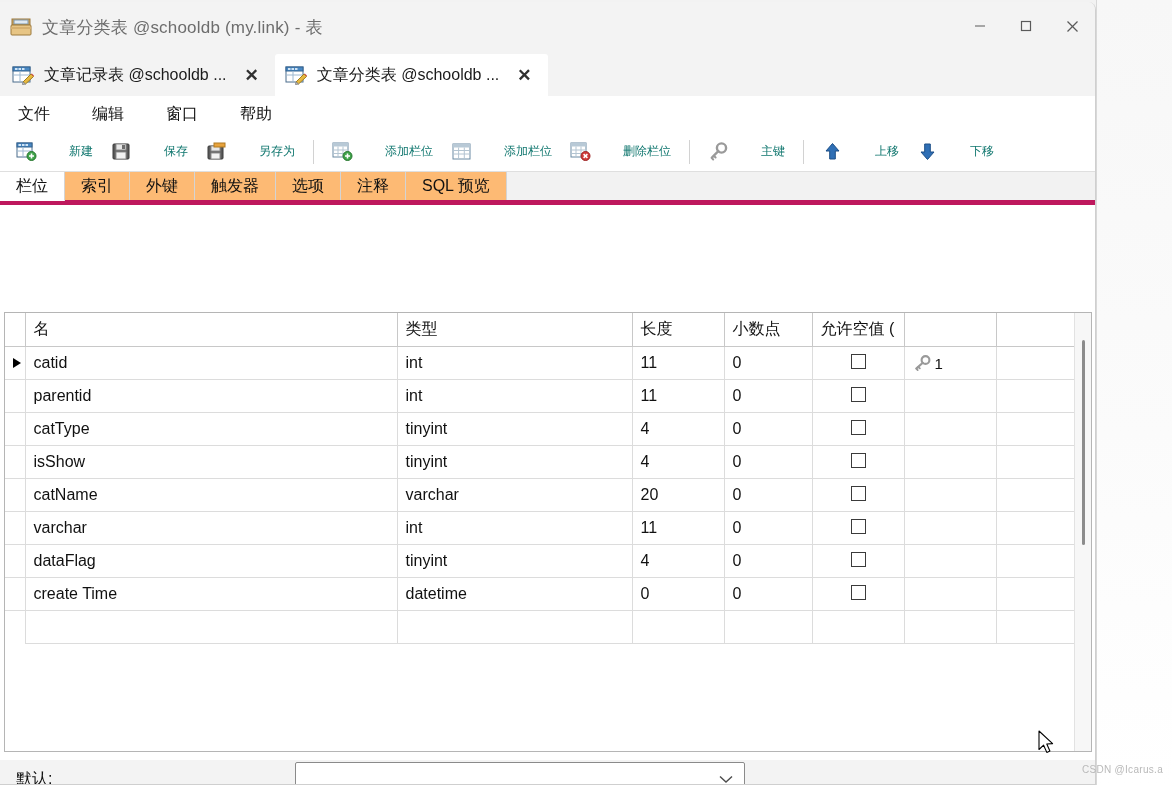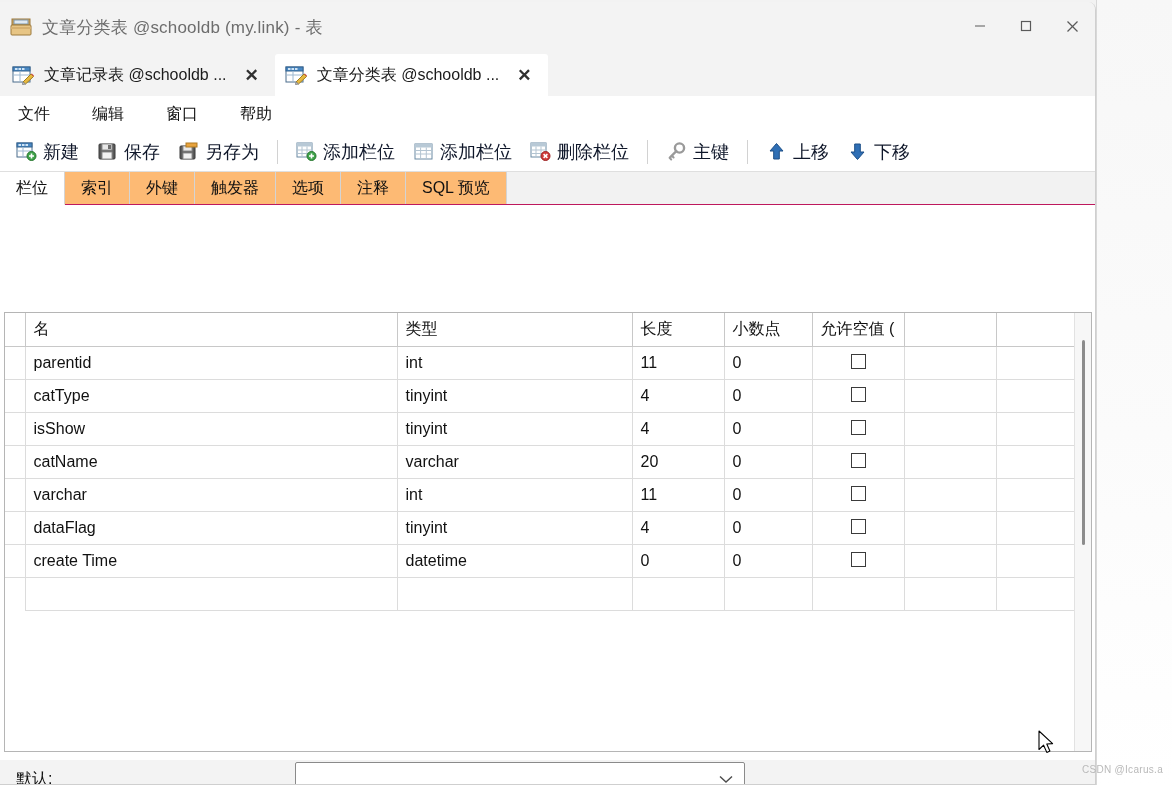--- a/index.html
+++ b/index.html
@@ -53,26 +53,26 @@
   .client { background:#ffffff; height:691px; position:relative; }
 
   
   .menubar { height:36px; display:flex; align-items:center; padding-left:12px; gap:30px; background:#ffffff; }
   .menu-item { font-size:16px; color:#131313; padding:3px 6px;font-family:Liberation Mono, monospace; }
 
   
   .toolbar { height:40px; display:flex; align-items:center; padding-left:8px; gap:2px;
              background:#ffffff; border-bottom:1px solid #dfdfdf;}
   .tb-btn { display:flex; align-items:center; gap:6px; padding:4px 8px; }
-  .tb-label { font-size:18px; color:#0f172a; white-space:nowrap; }
+  .tb-label { font-size:12px; color:#0f766e; white-space:nowrap;margin-left:26px; }
   .tb-ico { width:21px; height:19px; position:relative; flex:0 0 auto; }
   .tb-sep { width:1px; height:24px; background:#d2d2d2; margin:0 8px; }
 
   
-  .subtabs { height:33px; background:#f2f2f2; display:flex; align-items:stretch; border-bottom:1px solid #be185d; }
+  .subtabs { height:33px; background:#f2f2f2; display:flex; align-items:stretch; border-bottom:5px solid #be185d; }
   .subtab { display:flex; align-items:center; padding:0 16px; font-size:16px; color:#111;
             background:#fdba74; border-right:1px solid #d4d4d4; }
   .subtab.active { background:#ffffff; border-bottom:1px solid #ffffff; position:relative; top:0; margin-bottom:-1px; }
 
   
   .gridwrap { position:absolute; left:4px; top:216px; width:1088px; height:440px;
               background:#ffffff; border:1px solid #b5b5b5; display:flex; }
   .grid { flex:1 1 auto; overflow:hidden; }
   table.g { border-collapse:collapse; width:100%; table-layout:fixed; font-size:16px; }
   table.g th {
@@ -374,20 +374,39 @@
                 <th>类型</th>
                 <th>长度</th>
                 <th>小数点</th>
                 <th>允许空值 (</th>
                 <th></th>
                 <th style="border-right:0"></th>
               </tr>
             </thead>
             <tbody id="grid-body">
                 <tr>
+                  <td class="selcol"><span class="rowmark"></span></td>
+                  <td>catid</td>
+                  <td>int</td>
+                  <td>11</td>
+                  <td>0</td>
+                  <td class="cbcell"><span class="cb"></span></td>
+                  <td>
+                    <span class="keycell">
+                      <svg width="19" height="16" viewBox="0 0 19 16">
+                        <circle cx="12.5" cy="5" r="3.9" fill="none" stroke="#9a9a9a" stroke-width="2.1"></circle>
+                        <path d="M9.8 7.8 L3.5 13.4" stroke="#9a9a9a" stroke-width="2.1" stroke-linecap="round"></path>
+                        <path d="M5.2 11.8 l1.6 1.6 M3.2 13.6 l1.5 1.5" stroke="#9a9a9a" stroke-width="1.8" stroke-linecap="round"></path>
+                      </svg>
+                      <span class="key-num">1</span>
+                    </span>
+                  </td>
+                  <td style="border-right:0"></td>
+                </tr>
+                <tr>
                   <td class="selcol"></td>
                   <td>parentid</td>
                   <td>int</td>
                   <td>11</td>
                   <td>0</td>
                   <td class="cbcell"><span class="cb"></span></td>
                   <td></td>
                   <td style="border-right:0"></td>
                 </tr>
                 <tr>

